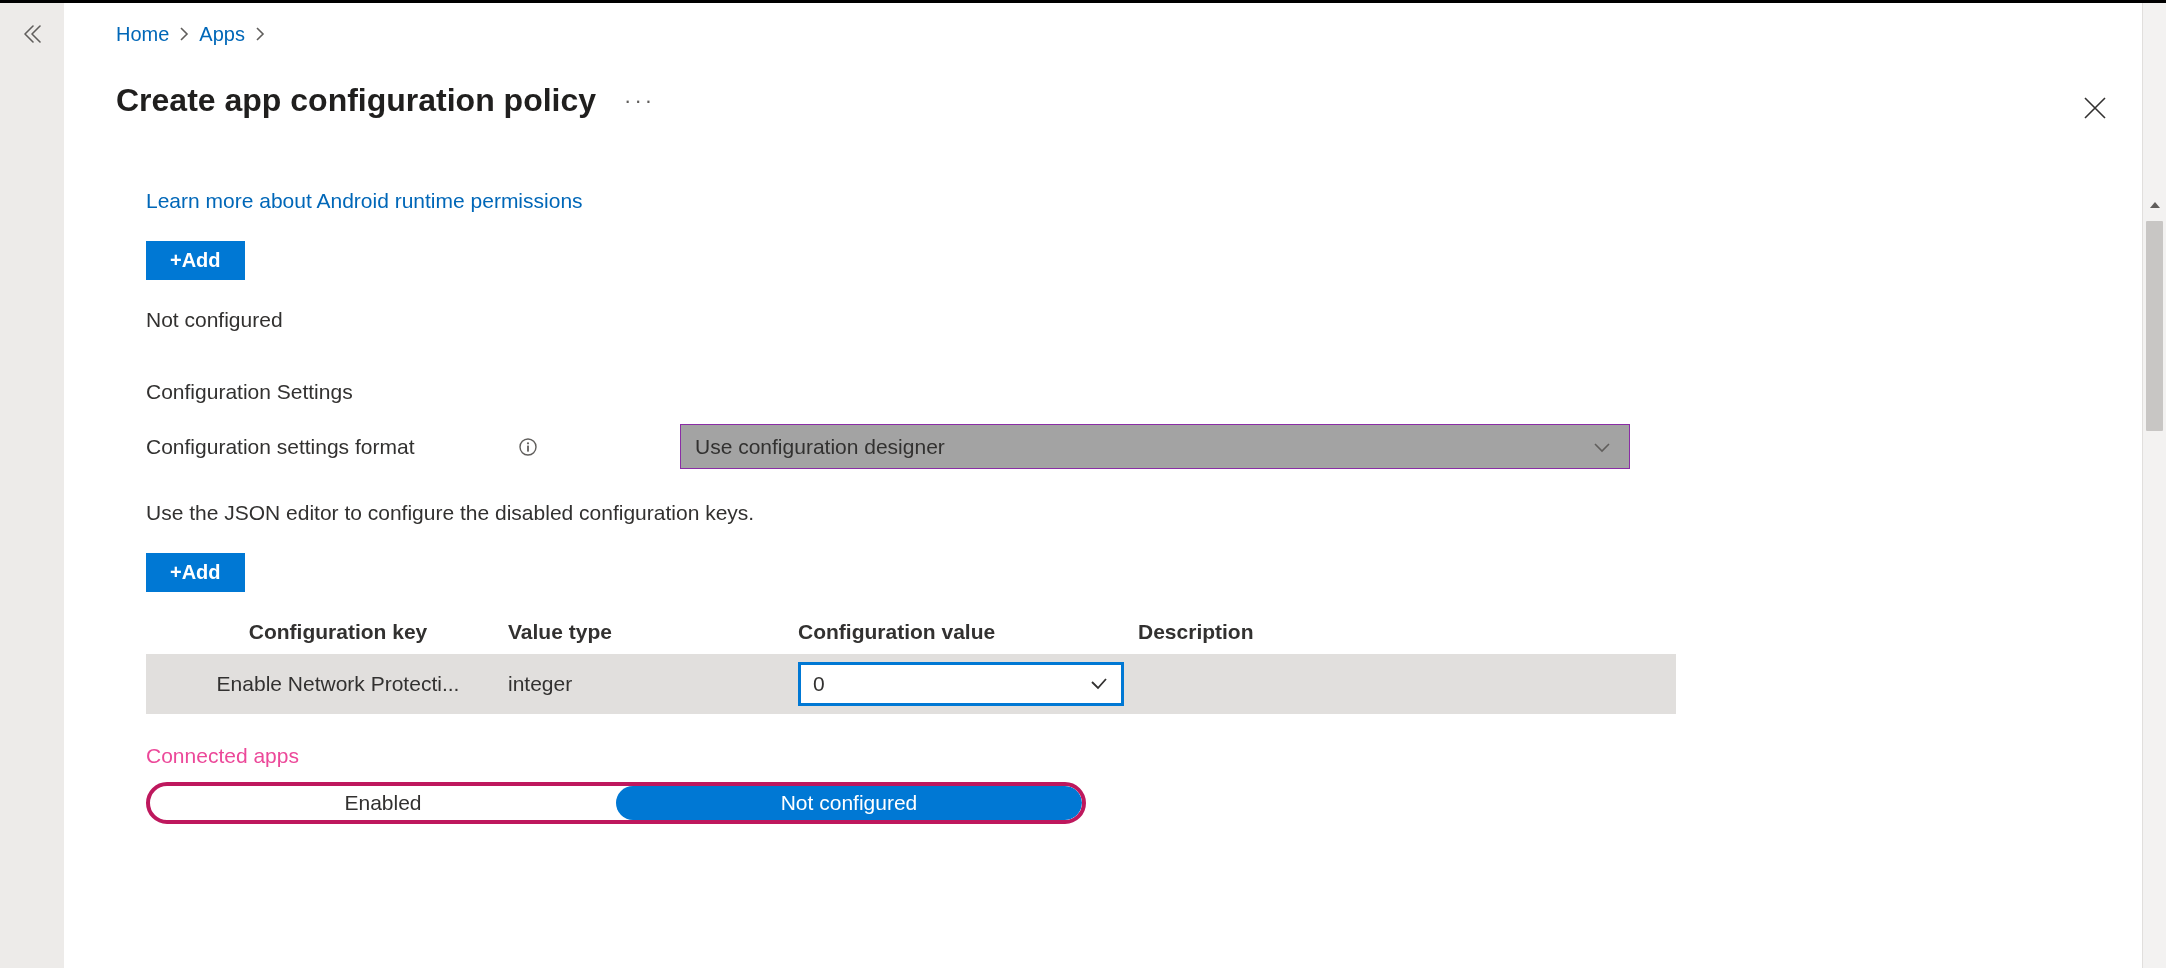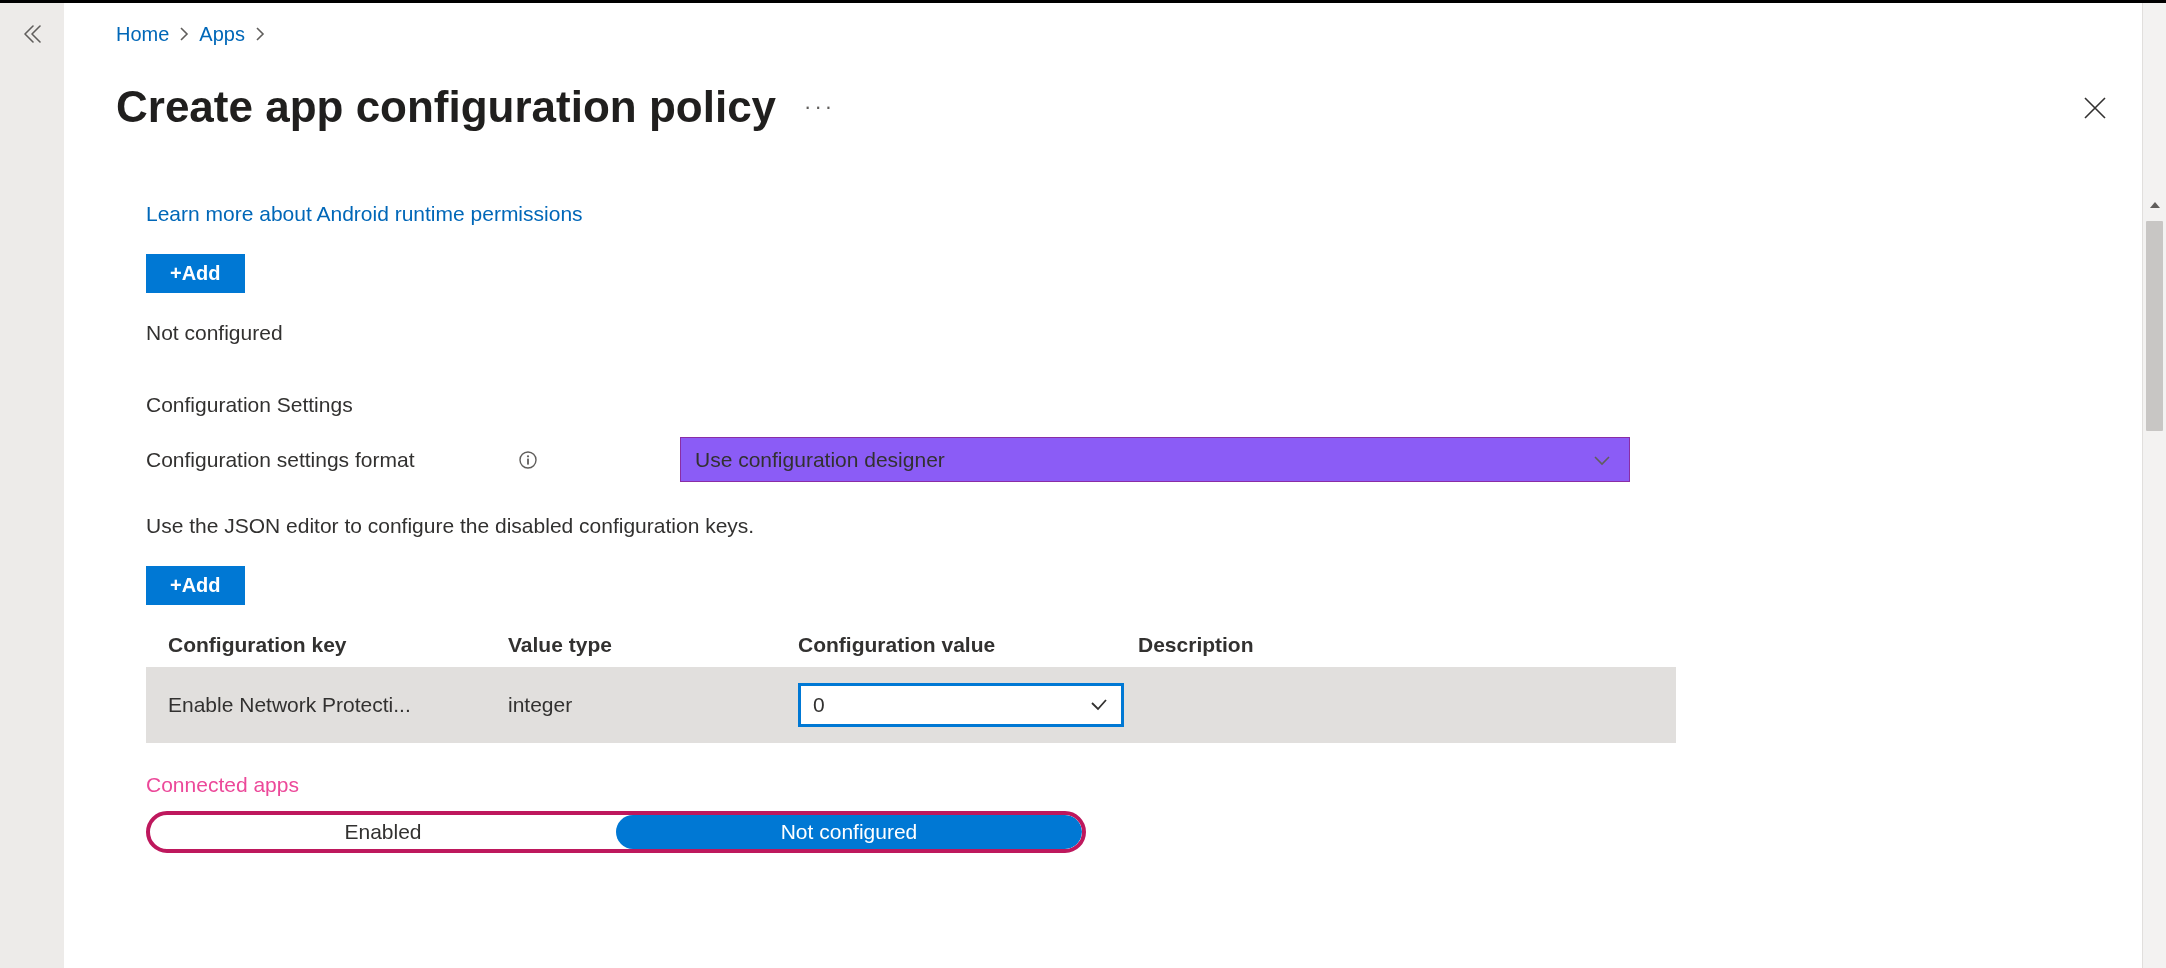--- a/index.html
+++ b/index.html
@@ -8,41 +8,41 @@
     .left-rail { position: absolute; top: 0; left: 0; width: 64px; height: 100%; background: #edebe9; }
     .collapse-btn { position: absolute; top: 22px; left: 22px; cursor: pointer; }
     .main { position: absolute; left: 64px; top: 0; right: 0; bottom: 0; background: #fff; padding: 20px 40px 0 52px; }
     .scrollbar-vert { position: absolute; right: 0; top: 0; width: 24px; height: 100%; background: #f3f2f1; border-left: 1px solid #e1dfdd; }
     .scrollbar-vert .arrow-up { position: absolute; top: 190px; left: 50%; transform: translateX(-50%); }
     .scrollbar-vert .thumb { position: absolute; top: 218px; left: 3px; right: 3px; height: 210px; background: #c8c6c4; border-radius: 1px; }
     .breadcrumb { display: flex; align-items: center; gap: 10px; font-size: 20px; margin-bottom: 36px; }
     .breadcrumb a { color: #0067b8; text-decoration: none; cursor: pointer; }
     .breadcrumb .chev { color: #605e5c; }
     .title-row { display: flex; align-items: center; gap: 28px; margin-bottom: 70px; }
-    .page-title { font-size: 44px; font-weight: 600; color: #201f1e; }
+    .page-title { font-size: 32px; font-weight: 600; color: #201f1e; }
     .more-dots { font-size: 22px; letter-spacing: 3px; color: #605e5c; cursor: pointer; }
     .close-btn { position: absolute; top: 92px; right: 58px; cursor: pointer; }
     .content { padding-left: 30px; max-width: 1560px; }
     .link { color: #0067b8; font-size: 21px; text-decoration: none; cursor: pointer; display: inline-block; }
     .btn-primary { background: #0078d4; color: #fff; border: none; padding: 8px 24px; font-size: 20px; font-weight: 700; cursor: pointer; }
     .static-text { font-size: 21px; color: #323130; }
     .section-title { font-size: 21px; color: #323130; margin-top: 48px; margin-bottom: 20px; }
     .form-row { display: flex; align-items: center; gap: 23px; margin-bottom: 8px; }
     .form-label { font-size: 21px; color: #323130; width: 350px; }
     .info-icon { display: inline-flex; }
-    .dropdown { position: relative; width: 950px; height: 45px; border: 1px solid #8a2da5; background: #8b5cf6; display: flex; align-items: center; padding: 0 14px; font-size: 21px; cursor: pointer; margin-left: 120px; }
+    .dropdown { position: relative; width: 950px; height: 45px; border: 1px solid #8a2da5; background: #a3a3a3; display: flex; align-items: center; padding: 0 14px; font-size: 21px; cursor: pointer; margin-left: 120px; }
     .dropdown .chev-down { position: absolute; right: 18px; top: 50%; transform: translateY(-50%); }
     .hint-text { font-size: 21px; color: #323130; margin-top: 32px; margin-bottom: 28px; }
     .table { margin-top: 18px; }
     .table-header { display: flex; padding: 10px 22px; font-size: 21px; font-weight: 600; }
-    .col-key { width: 340px; }
+    .col-key { width: 340px; text-align: center; }
     .col-type { width: 290px; }
     .col-value { width: 340px; }
     .col-desc { flex: 1; }
-    .table-row { display: flex; align-items: center; padding: 10px 22px; background: #e1dfdd; height: 76px; }
+    .table-row { display: flex; align-items: center; padding: 10px 22px; background: #e1dfdd; height: 60px; }
     .table-row .col-key, .table-row .col-type, .table-row .col-desc { font-size: 21px; color: #323130; white-space: nowrap; overflow: hidden; text-overflow: ellipsis; }
     .value-input { width: 326px; height: 44px; border: 3px solid #0078d4; background: #fff; display: flex; align-items: center; padding: 0 12px; font-size: 21px; position: relative; }
     .value-input .caret-v { position: absolute; right: 12px; top: 50%; transform: translateY(-50%); }
     .row-more { display: flex; gap: 4px; cursor: pointer; margin-left: 12px; }
     .row-more span { width: 6px; height: 6px; border-radius: 50%; background: #323130; }
     .connected-apps-title { font-size: 21px; color: #ec4899; margin-top: 30px; margin-bottom: 14px; }
     .connected-row { display: flex; align-items: flex-start; }
     .connected-left { width: 488px; font-size: 21px; color: #323130; line-height: 1.4; }
     .hidden-partial { color: #a19f9d; }
     .toggle-pill { display: flex; width: 940px; height: 42px; border: 4px solid #be185d; border-radius: 21px; overflow: hidden; background: #fff; }

